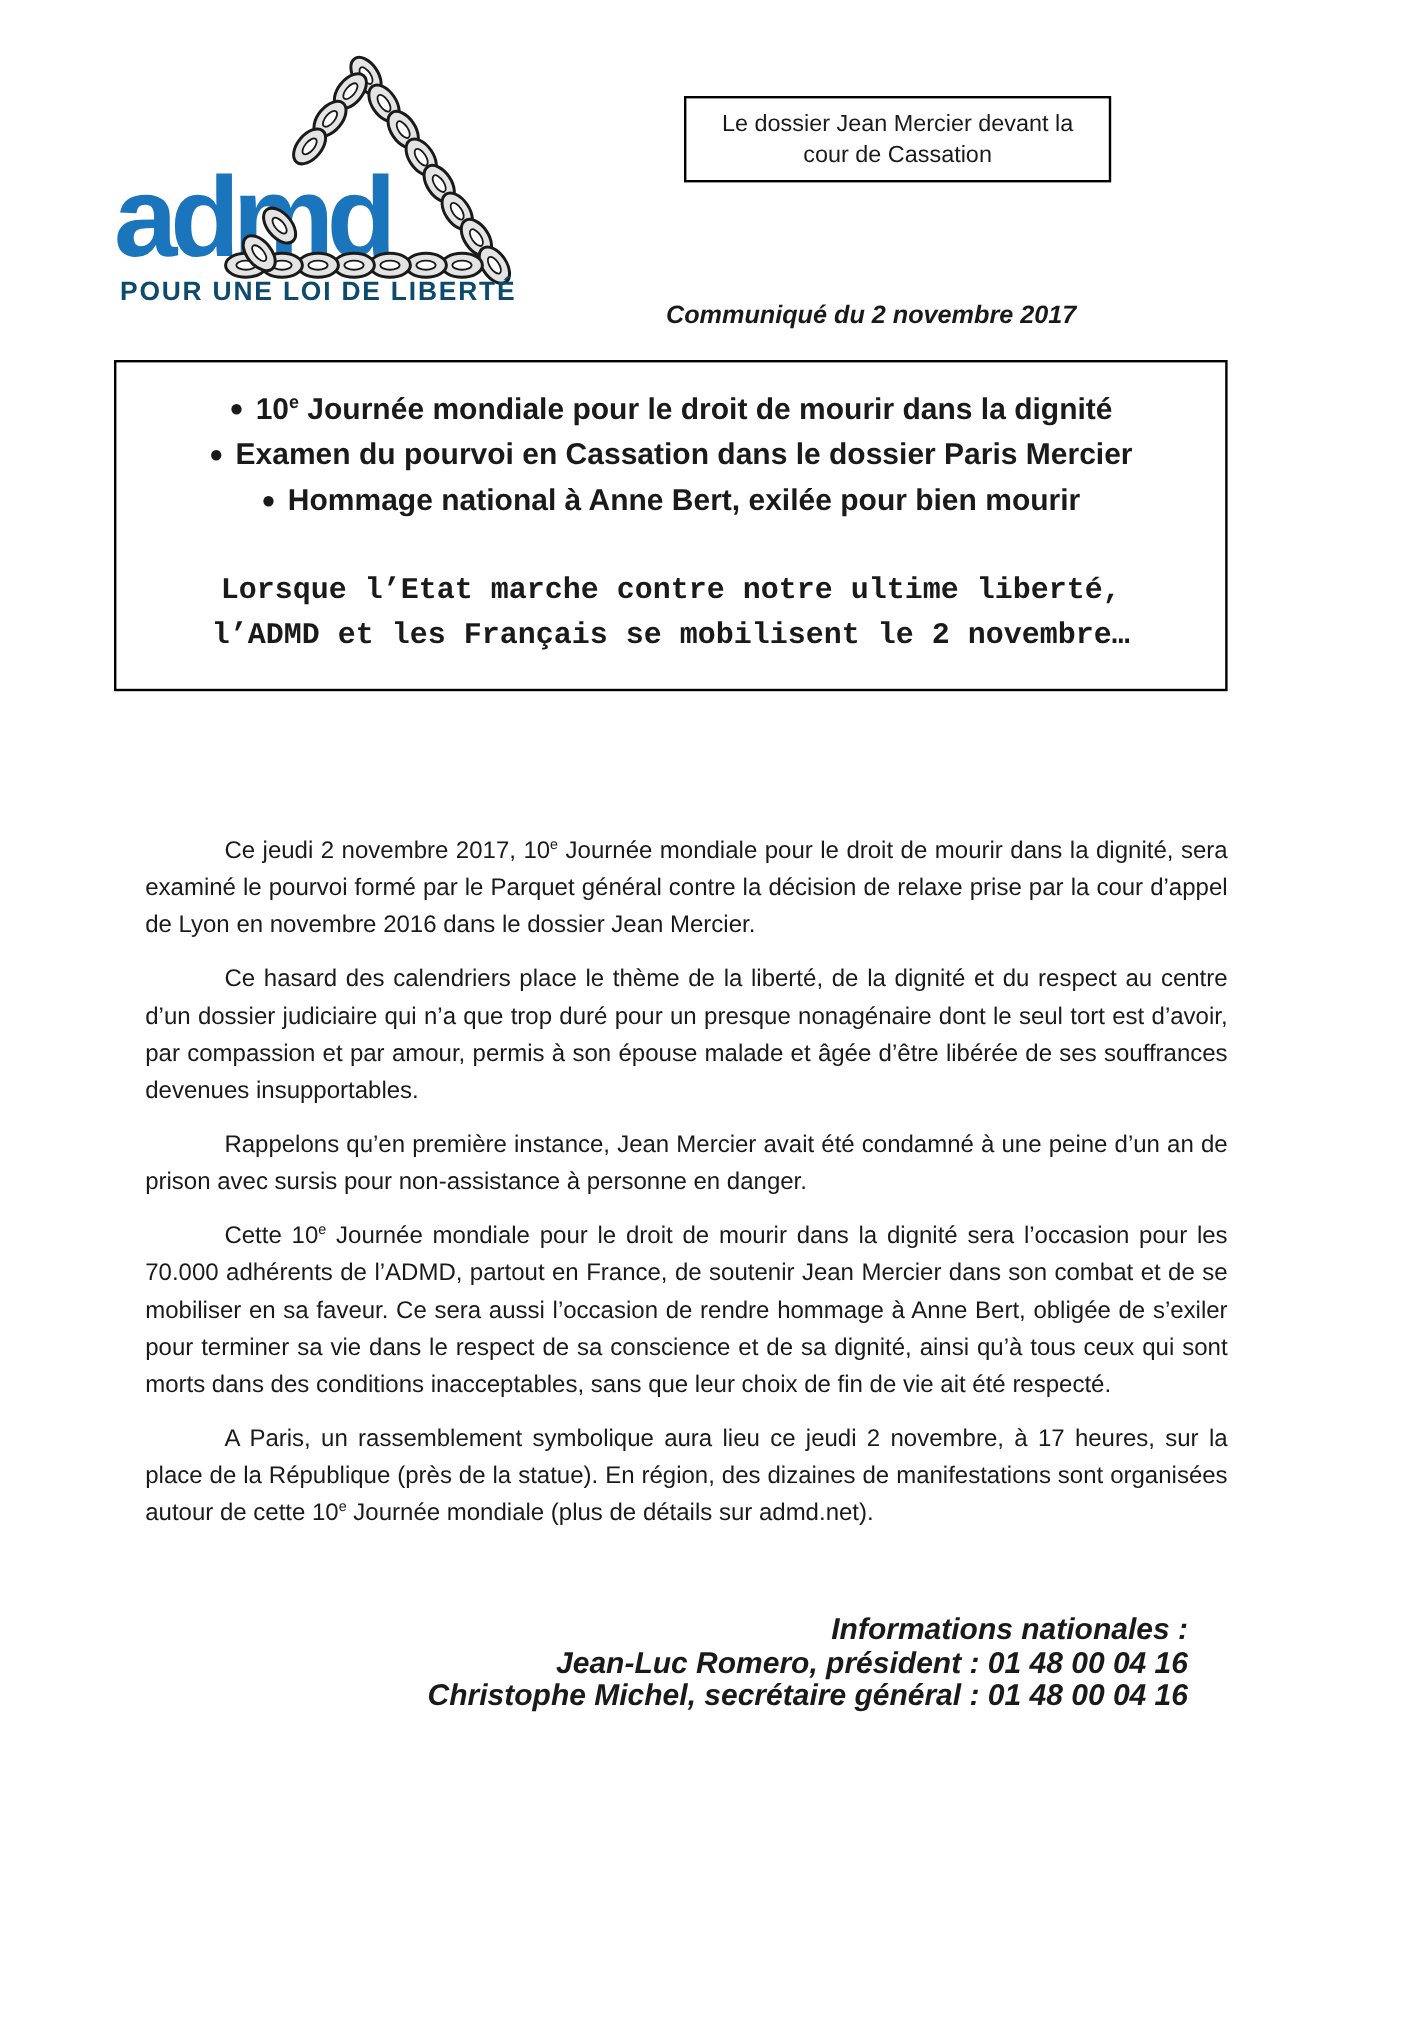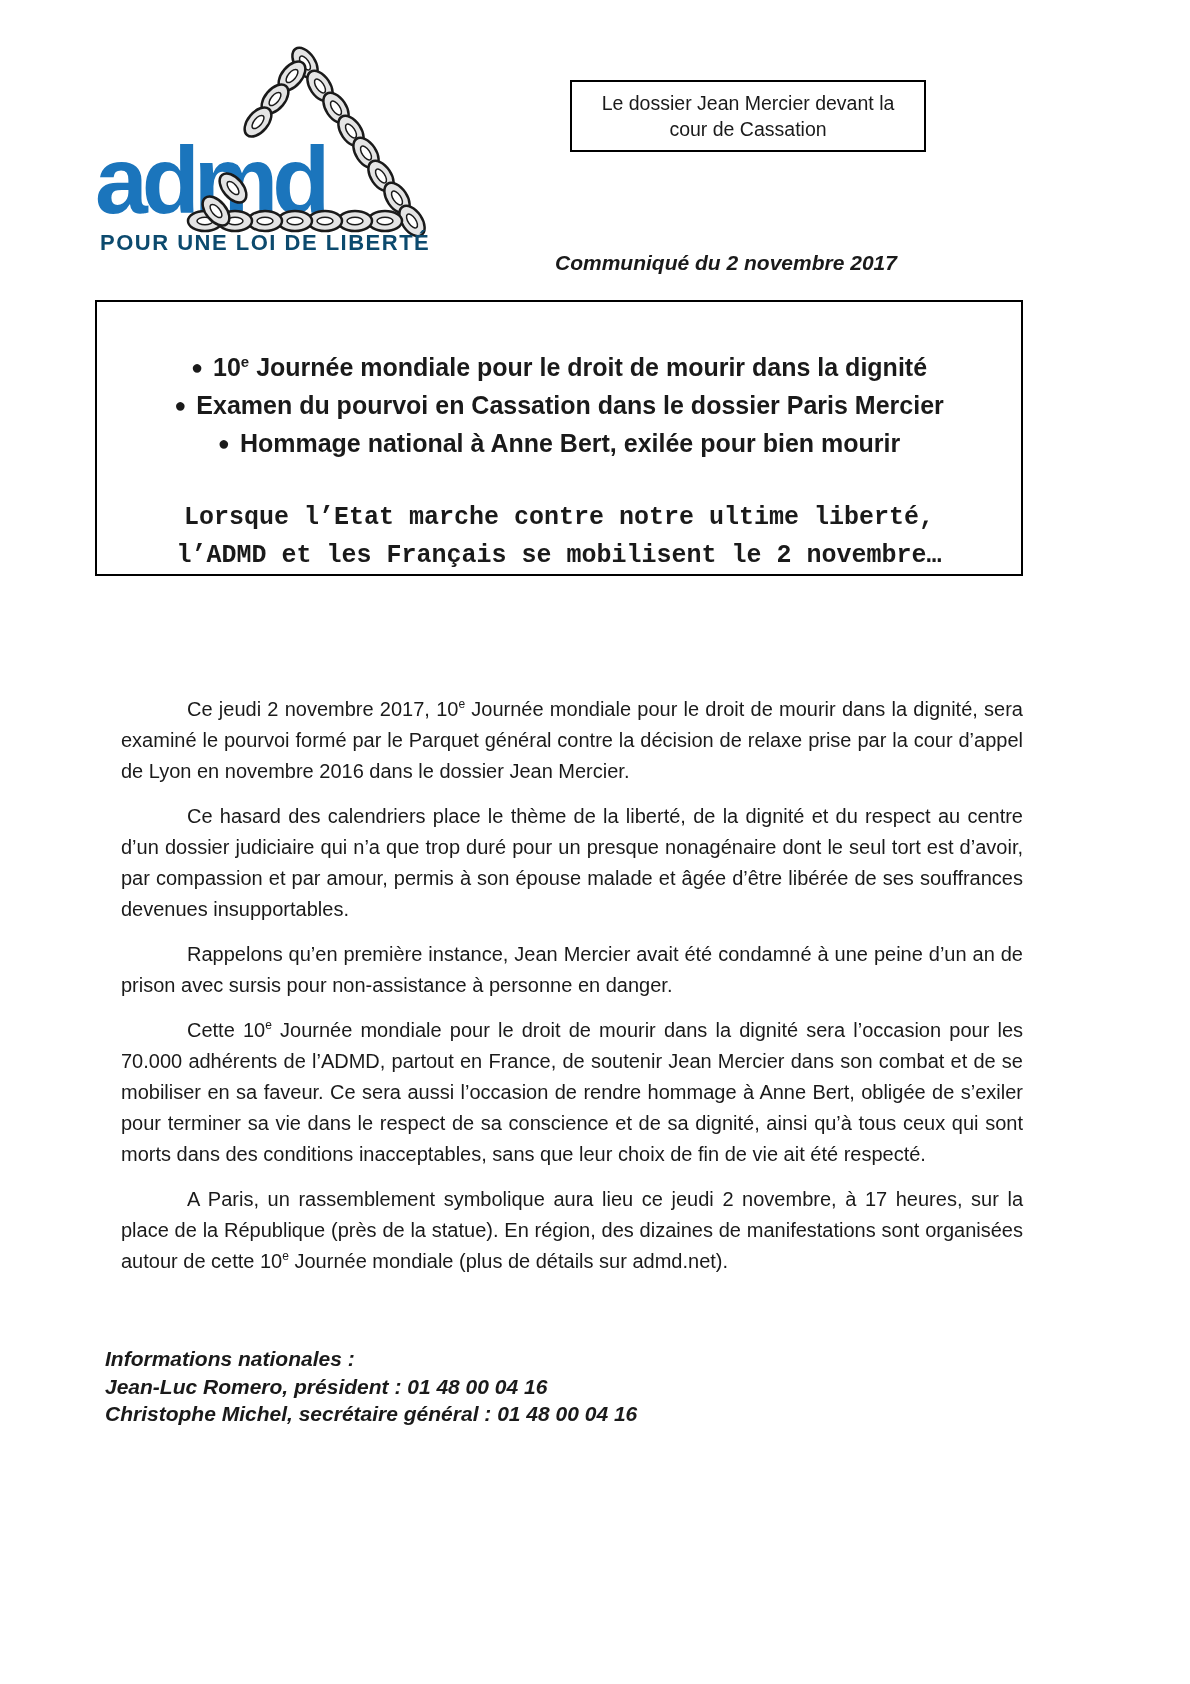--- a/index.html
+++ b/index.html
@@ -32,39 +32,39 @@
   .date-line {
     position: absolute; left: 555px; top: 251px; width: 356px;
     text-align: left; font-weight: bold; font-style: italic;
     font-size: 21px; white-space: nowrap;
   }
 
   
   .title-box {
     position: absolute; left: 95px; top: 300px; width: 928px; height: 276px;
     border: 2px solid #000000; text-align: center;
-    padding-top: 46px; font-weight: bold;
+    padding-top: 20px; font-weight: bold;
   }
   .bullet-line { font-size: 25px; line-height: 38px; white-space: nowrap; }
   .bullet-glyph { font-size: 20px; margin-right: 10px; vertical-align: 2px; }
   sup { font-size: 60%; line-height: 0; }
   .statement { margin-top: 37px; font-size: 25px; line-height: 38px; font-family: Liberation Mono, monospace; }
 
   
   .body-text { position: absolute; left: 105px; top: 694px; width: 918px; }
   .para {
     font-size: 20px; line-height: 31px; text-align: justify;
     text-indent: 66px; margin: 0 0 14px 16px;
   }
 
   
   .footer {
     position: absolute; left: 105px; top: 1345px; width: 885px;
-    text-align: left; font-weight: bold; font-style: italic;
-    font-size: 21px; line-height: 27.5px;
+    text-align: right; font-weight: bold; font-style: italic;
+    font-size: 25px; line-height: 27.5px;
   }
 </style>
 </head>
 <body>
 
 <div class="page">
 
   <svg class="logo-svg" width="340" height="200" viewBox="0 0 340 200">
     <defs>
       <g id="clink">

